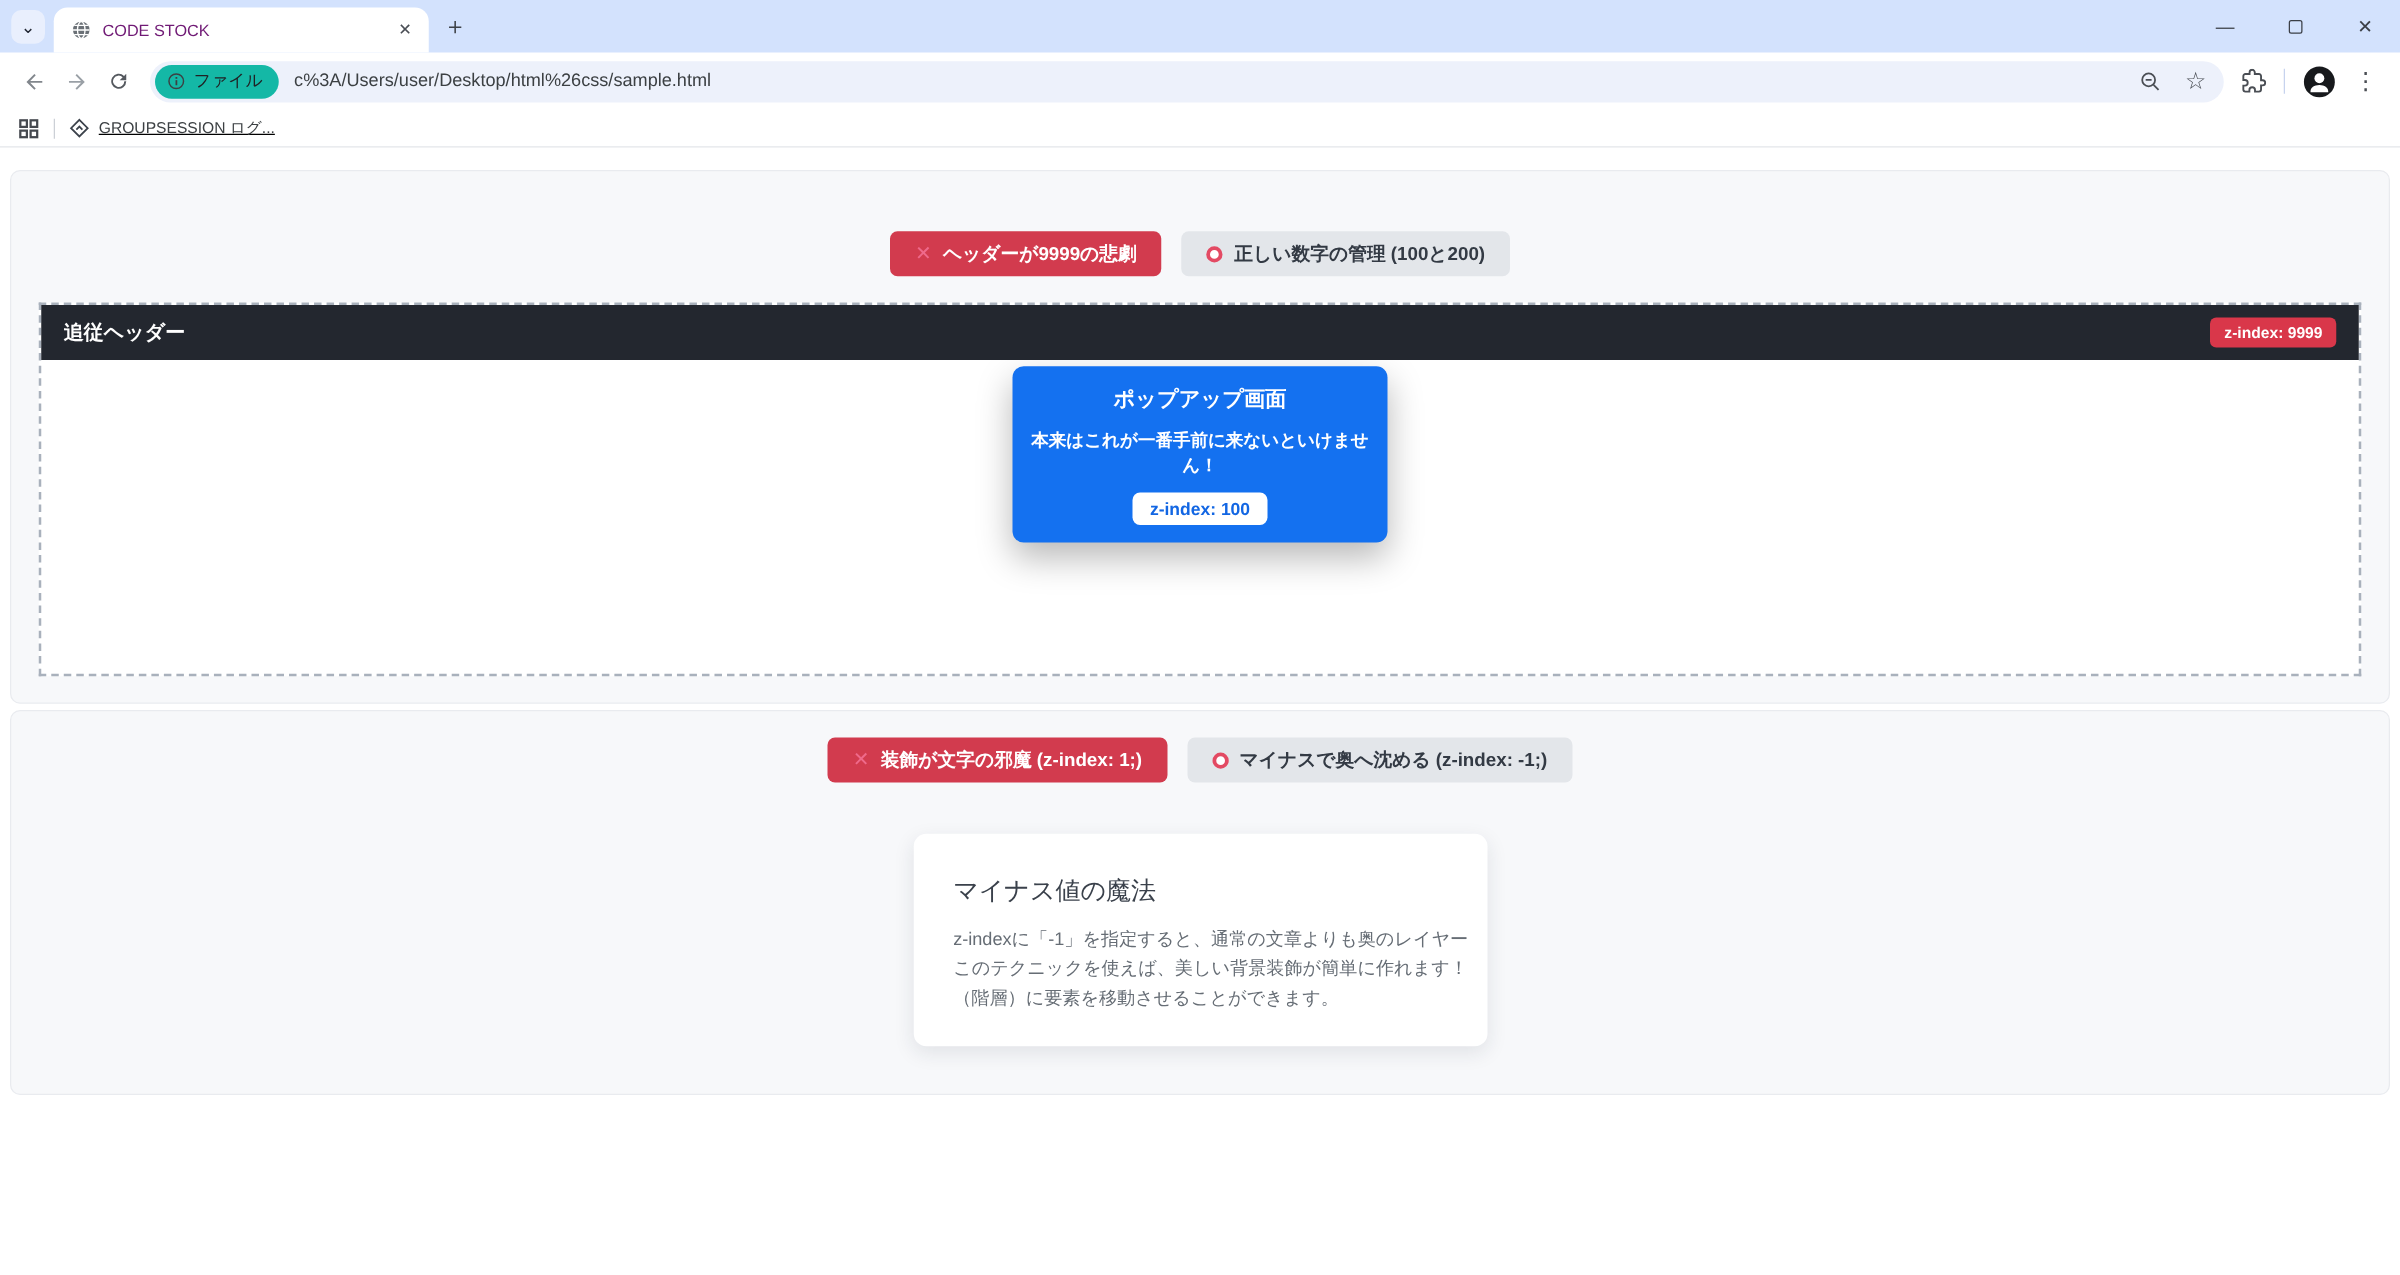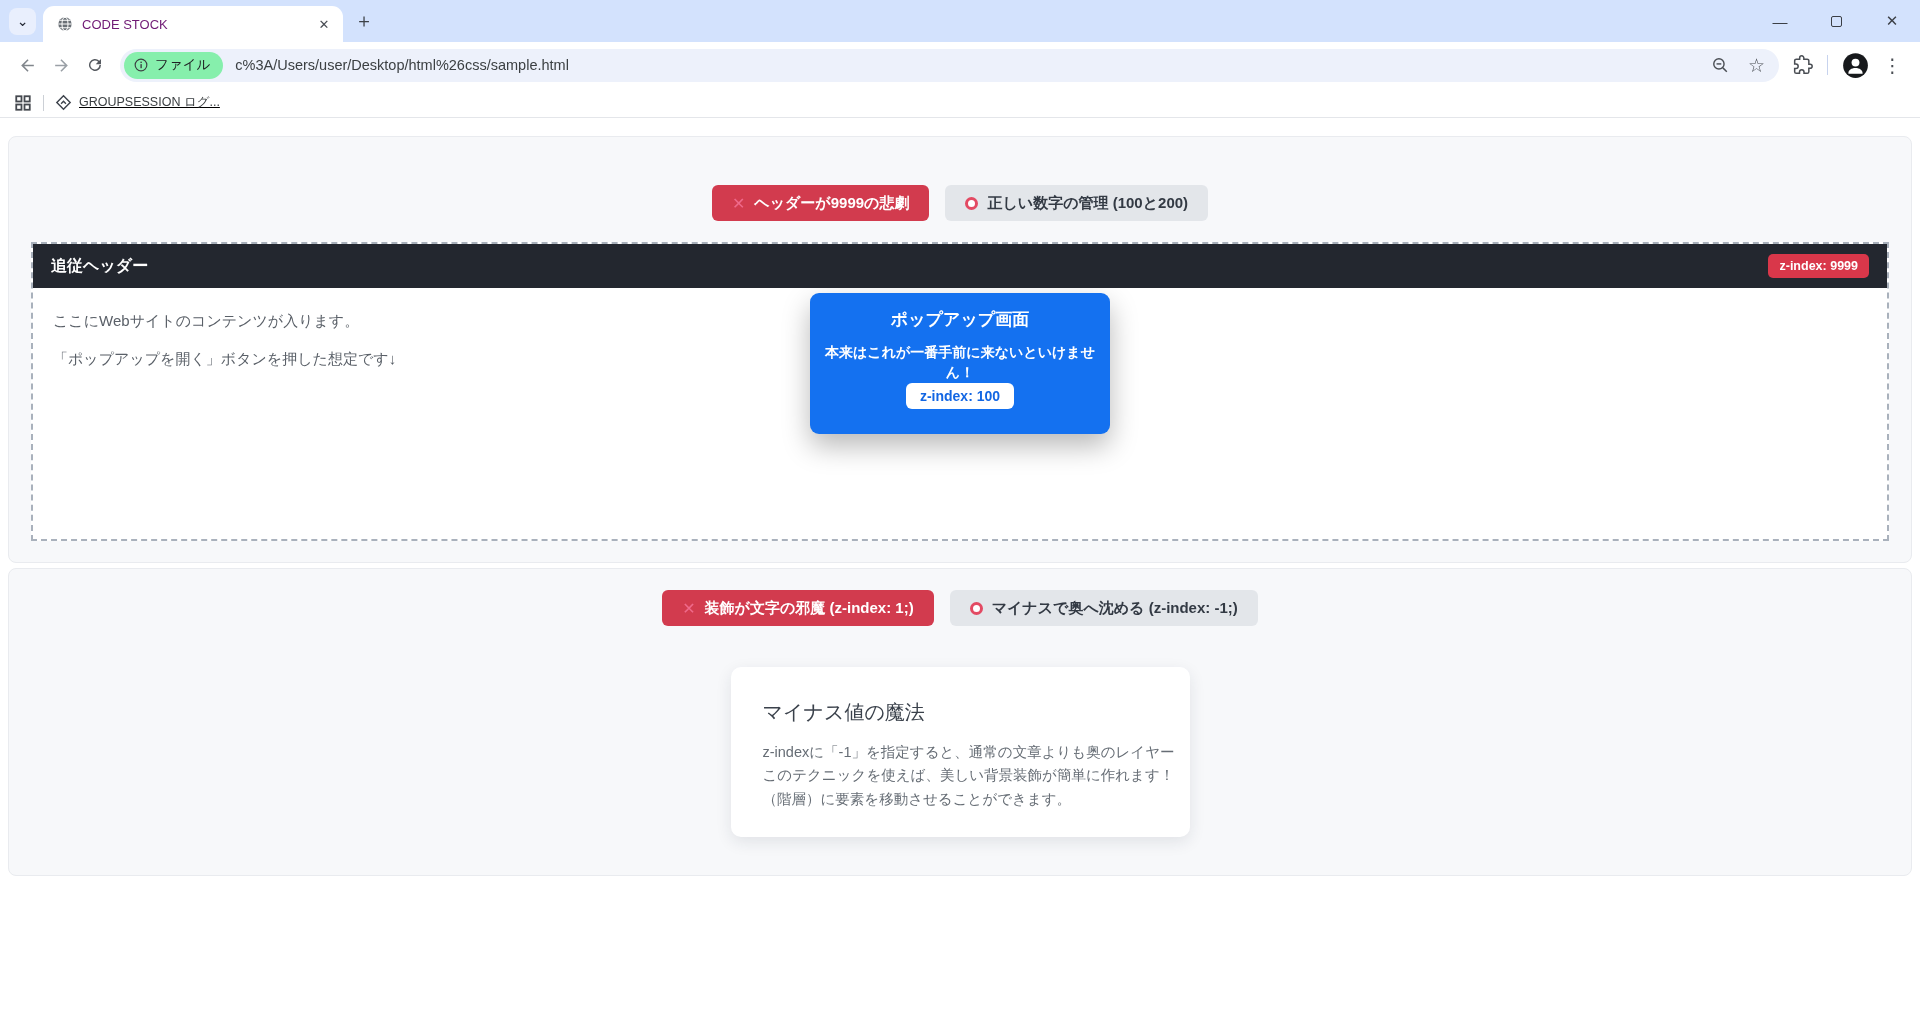--- a/index.html
+++ b/index.html
@@ -22,21 +22,21 @@
     color:#3b3f46; font-size:15px; cursor:pointer; }
   .restore-glyph { width:11px; height:11px; border:1.4px solid #3b3f46; border-radius:2px; position:relative; background:#d3e2fd; }
   .restore-glyph::before { content:""; position:absolute; top:-4px; left:3px; width:11px; height:11px;
     border:1.4px solid #3b3f46; border-radius:2px; z-index:-1; }
 
   .toolbar { height:46px; background:#fff; display:flex; align-items:center; padding:0 10px; }
   .nav-icon { width:34px; height:34px; display:flex; align-items:center; justify-content:center;
     border-radius:50%; cursor:pointer; }
   .addressbar { flex:1; height:33px; margin:0 6px 0 8px; background:#edf1fb; border-radius:17px;
     display:flex; align-items:center; padding:0 14px 0 4px; }
-  .file-chip { background:#86efac; height:27px; border-radius:14px; display:flex; align-items:center;
+  .file-chip { background:#14b8a6; height:27px; border-radius:14px; display:flex; align-items:center;
     gap:7px; padding:0 13px 0 10px; font-size:13.5px; color:#202124; cursor:pointer; }
   .url-text { margin-left:12px; font-size:14.5px; color:#3c4043; flex:1; white-space:nowrap; overflow:hidden; }
   .pill-icons { display:flex; align-items:center; gap:18px; }
   .toolbar-right { display:flex; align-items:center; gap:14px; padding:0 8px; }
   .vsep { width:1px; height:20px; background:#c7d3ee; }
 
   .bookmarks { height:30px; background:#fff; border-bottom:1px solid #e4e6ea; display:flex;
     align-items:center; padding:0 14px;text-decoration:underline; }
   .bm-sep { width:1px; height:16px; background:#ccd0d6; margin:0 11px; }
   .bm-item { display:flex; align-items:center; gap:7px; font-size:12.5px; color:#3c4043; cursor:pointer; }
@@ -65,21 +65,21 @@
   .z-badge { background:#d9374a; color:#fff; font-weight:bold; font-size:12.5px;
     padding:5px 11px; border-radius:5px; }
   .box-content { padding:24px 0 0 20px; font-size:15px; color:#5a6068; }
   .box-content .line2 { margin-top:19px; }
 
   .popup { position:absolute; top:49px; left:50%; transform:translateX(-50%); width:300px; height:141px;
     background:#1471f0; border-radius:9px; box-shadow:0 12px 28px rgba(0,0,0,.28);
     color:#fff; text-align:center; padding-top:15px; z-index:1; }
   .popup-title { font-size:17px; font-weight:bold; margin-bottom:11px; }
   .popup-body { font-size:14px; line-height:1.45; width:272px; margin:0 auto; font-weight:bold; }
-  .popup-badge { display:inline-block; background:#fff; color:#1266e3;
+  .popup-badge { display:inline-block; margin-top:11px; background:#fff; color:#1266e3;
     font-weight:bold; font-size:14px; padding:5px 14px; border-radius:6px; }
 
   .magic-card { position:relative; width:459px; height:170px; margin:41px auto 0; background:#fff;
     border-radius:10px; box-shadow:0 5px 16px rgba(30,40,60,.10); padding:32px 32px 0; }
   .card-title { font-size:20px; color:#3a414b; margin-bottom:15px; font-weight:normal; }
   .card-line { font-size:14.5px; color:#666d75; line-height:1.62; white-space:nowrap; }
   .deco-circle { position:absolute; top:-1px; right:-2px; width:117px; height:117px; border-radius:50%;
     background:rgba(246,193,45,.93); display:flex; align-items:center; justify-content:center;
     padding-left:32px; color:#fff; font-weight:bold; font-size:15px; z-index:1; }
 </style>
@@ -195,24 +195,20 @@
           <span class="o-glyph"></span>
           <span>正しい数字の管理 (100と200)</span>
         </button>
       </div>
 
       <div class="dashed-box">
         <div class="sticky-header">
           <span class="sticky-title">追従ヘッダー</span>
           <span class="z-badge">z-index: 9999</span>
         </div>
-        <div class="box-content">
-          <div class="line1">ここにWebサイトのコンテンツが入ります。</div>
-          <div class="line2">「ポップアップを開く」ボタンを押した想定です↓</div>
-        </div>
         <div class="popup">
           <div class="popup-title">ポップアップ画面</div>
           <div class="popup-body">本来はこれが一番手前に来ないといけません！</div>
           <span class="popup-badge">z-index: 100</span>
         </div>
       </div>
     </div>
 
     <div class="panel panel-2">
       <div class="btn-row">

